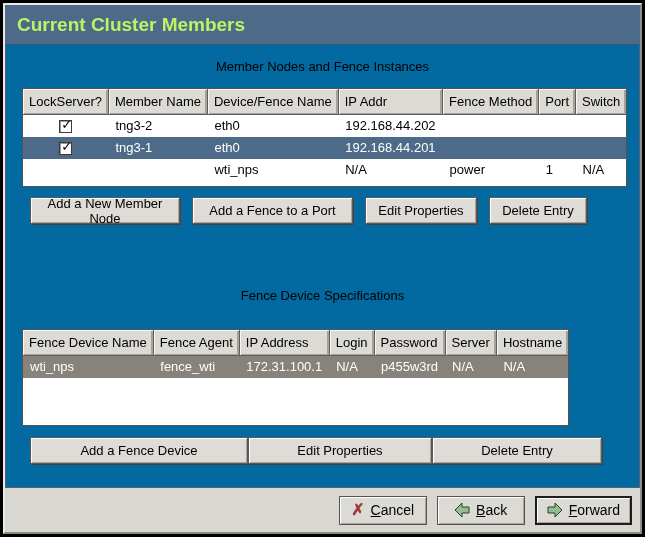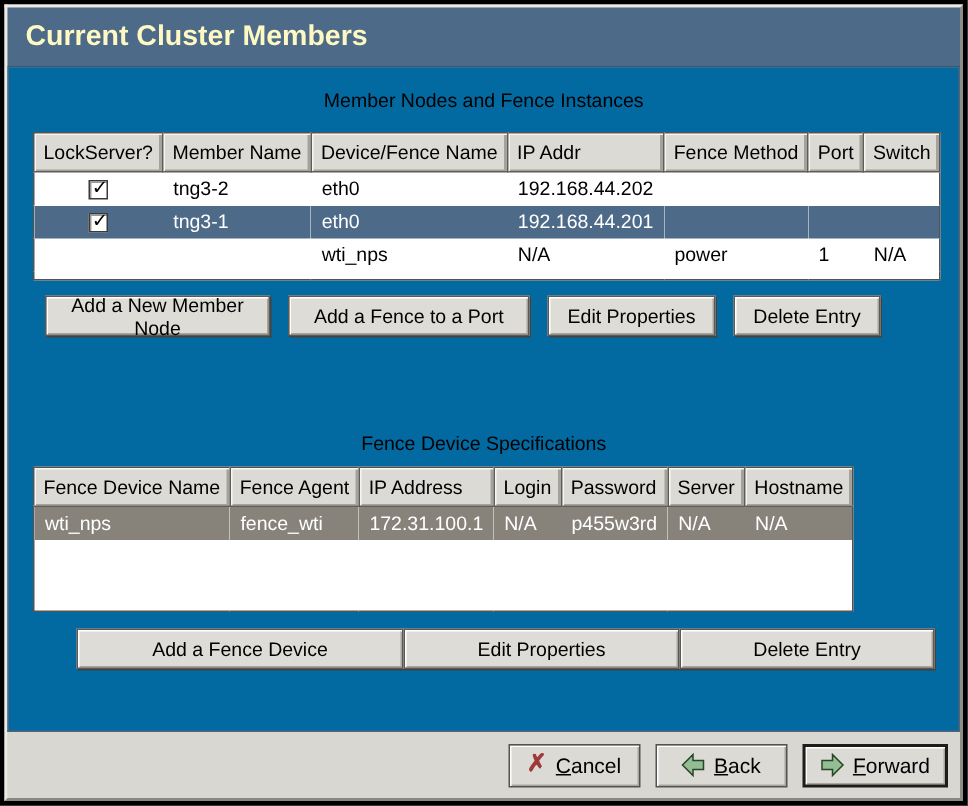--- a/index.html
+++ b/index.html
@@ -16,39 +16,39 @@
   }
   .window-inner {
     width: 100%; height: 100%;
     border: 2px solid;
     border-color: #eceae5 #8f8d88 #8a8883 #eceae5;
     display: flex; flex-direction: column;
   }
   .titlebar {
     height: 40px; flex: 0 0 40px;
     background: #4d6a88;
-    color: #fef9c3; font-weight: bold; font-size: 19px;
+    color: #bef264; font-weight: bold; font-size: 19px;
     line-height: 40px; padding-left: 12px;
     border-bottom: 1px solid #3c5470;
   }
   .content-frame {
     flex: 1 1 auto;
     border: 1px solid #51627b; border-top: none;
     background: #0369a1;
     padding: 12px 16px 0 16px;
     overflow: hidden;
   }
   .footer-strip {
     flex: 0 0 44px; height: 44px;
     background: #d9d7d1;
     display: flex; justify-content: flex-end; align-items: center;
     gap: 10px; padding-right: 8px;
   }
   .caption { text-align: center; margin: 2px 0 14px 0; }
-  .caption2 { margin-top: 64px; margin-bottom: 8px; }
+  .caption2 { margin-top: 64px; margin-bottom: 26px; }
 
   table.grid {
     border-collapse: collapse;
     width: 524px;
     background: #fff;
     border: 1px solid #555350;
   }
   table.grid th {
     background: #dcdad5;
     font-weight: normal; text-align: left;
@@ -88,21 +88,21 @@
     height: 27px;
     font-family: inherit; font-size: 13px; color: #000;
     display: flex; align-items: center; justify-content: center;
     cursor: default;
   }
   .btnrow1 { display: flex; gap: 12px; margin: 10px 0 0 8px; }
   .btnrow1 .b1 { width: 150px; }
   .btnrow1 .b2 { width: 161px; }
   .btnrow1 .b3 { width: 112px; }
   .btnrow1 .b4 { width: 98px; }
-  .btnrow2 { display: flex; justify-content: flex-end; width: 593px; margin: 11px 0 0 8px; }
+  .btnrow2 { display: flex; justify-content: flex-start; width: 593px; margin: 11px 0 0 8px; }
   .btnrow2 .b1 { width: 218px; }
   .btnrow2 .b2 { width: 184px; }
   .btnrow2 .b3 { width: 170px; }
 
   .footer-btn {
     background: #dcdad5;
     border: 1px solid #55534f;
     box-shadow: inset 1px 1px 0 #ffffff, inset -1px -1px 0 #a9a59e;
     height: 29px; min-width: 88px;
     padding: 0 10px;

